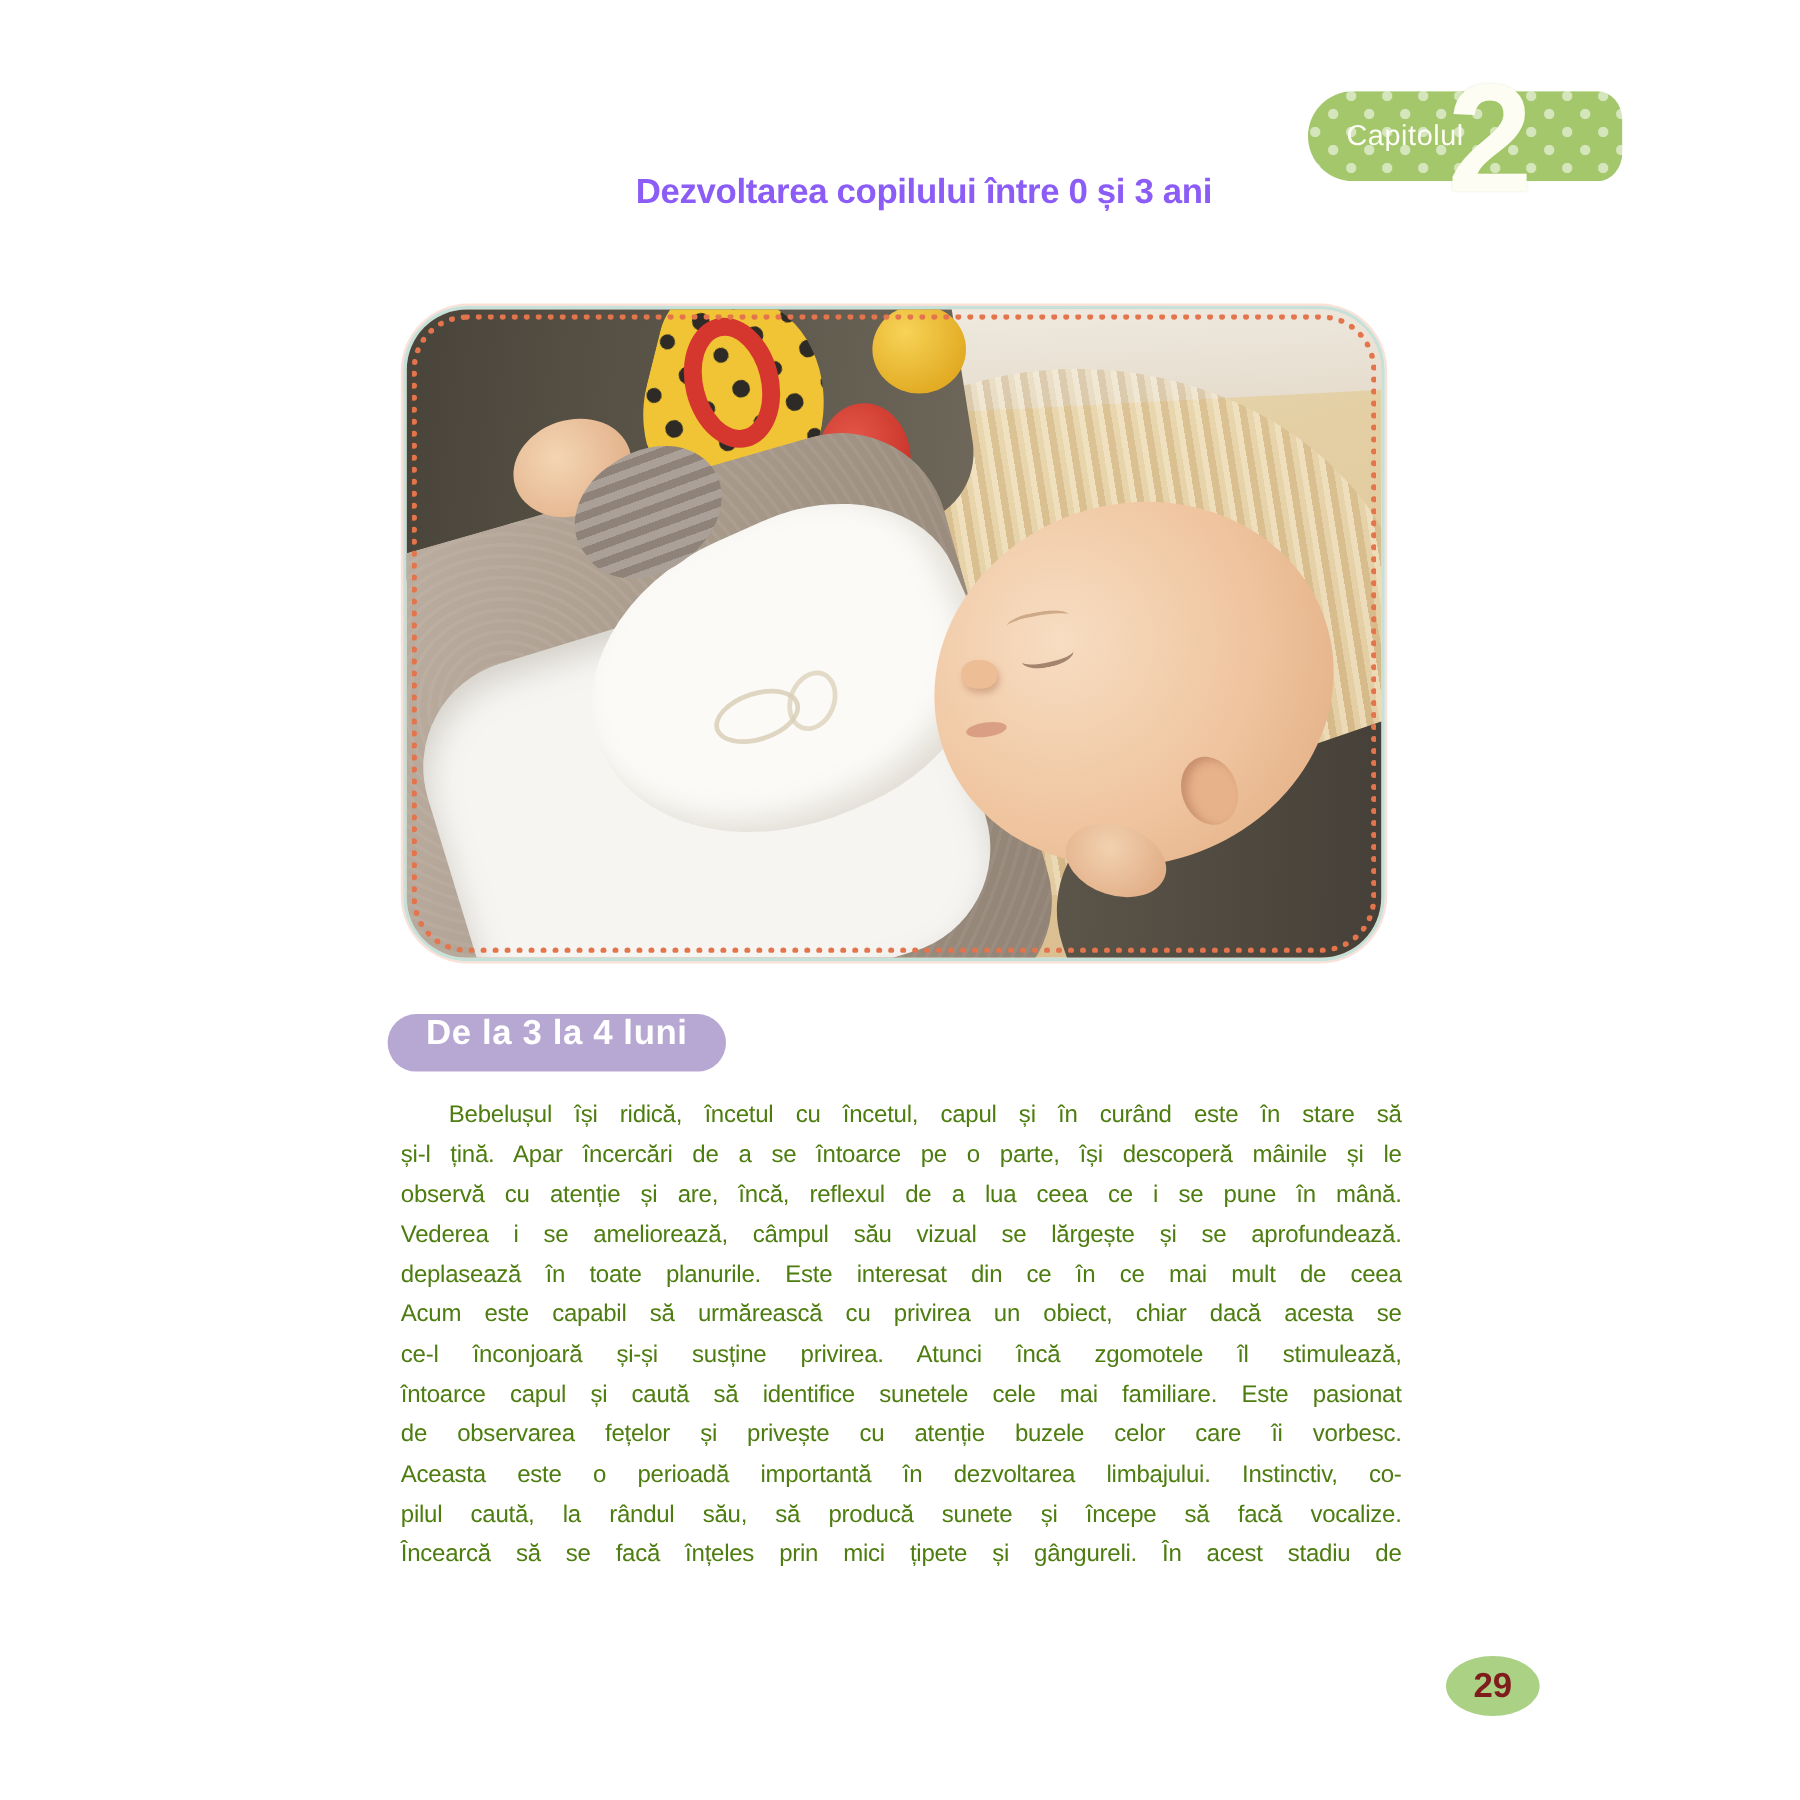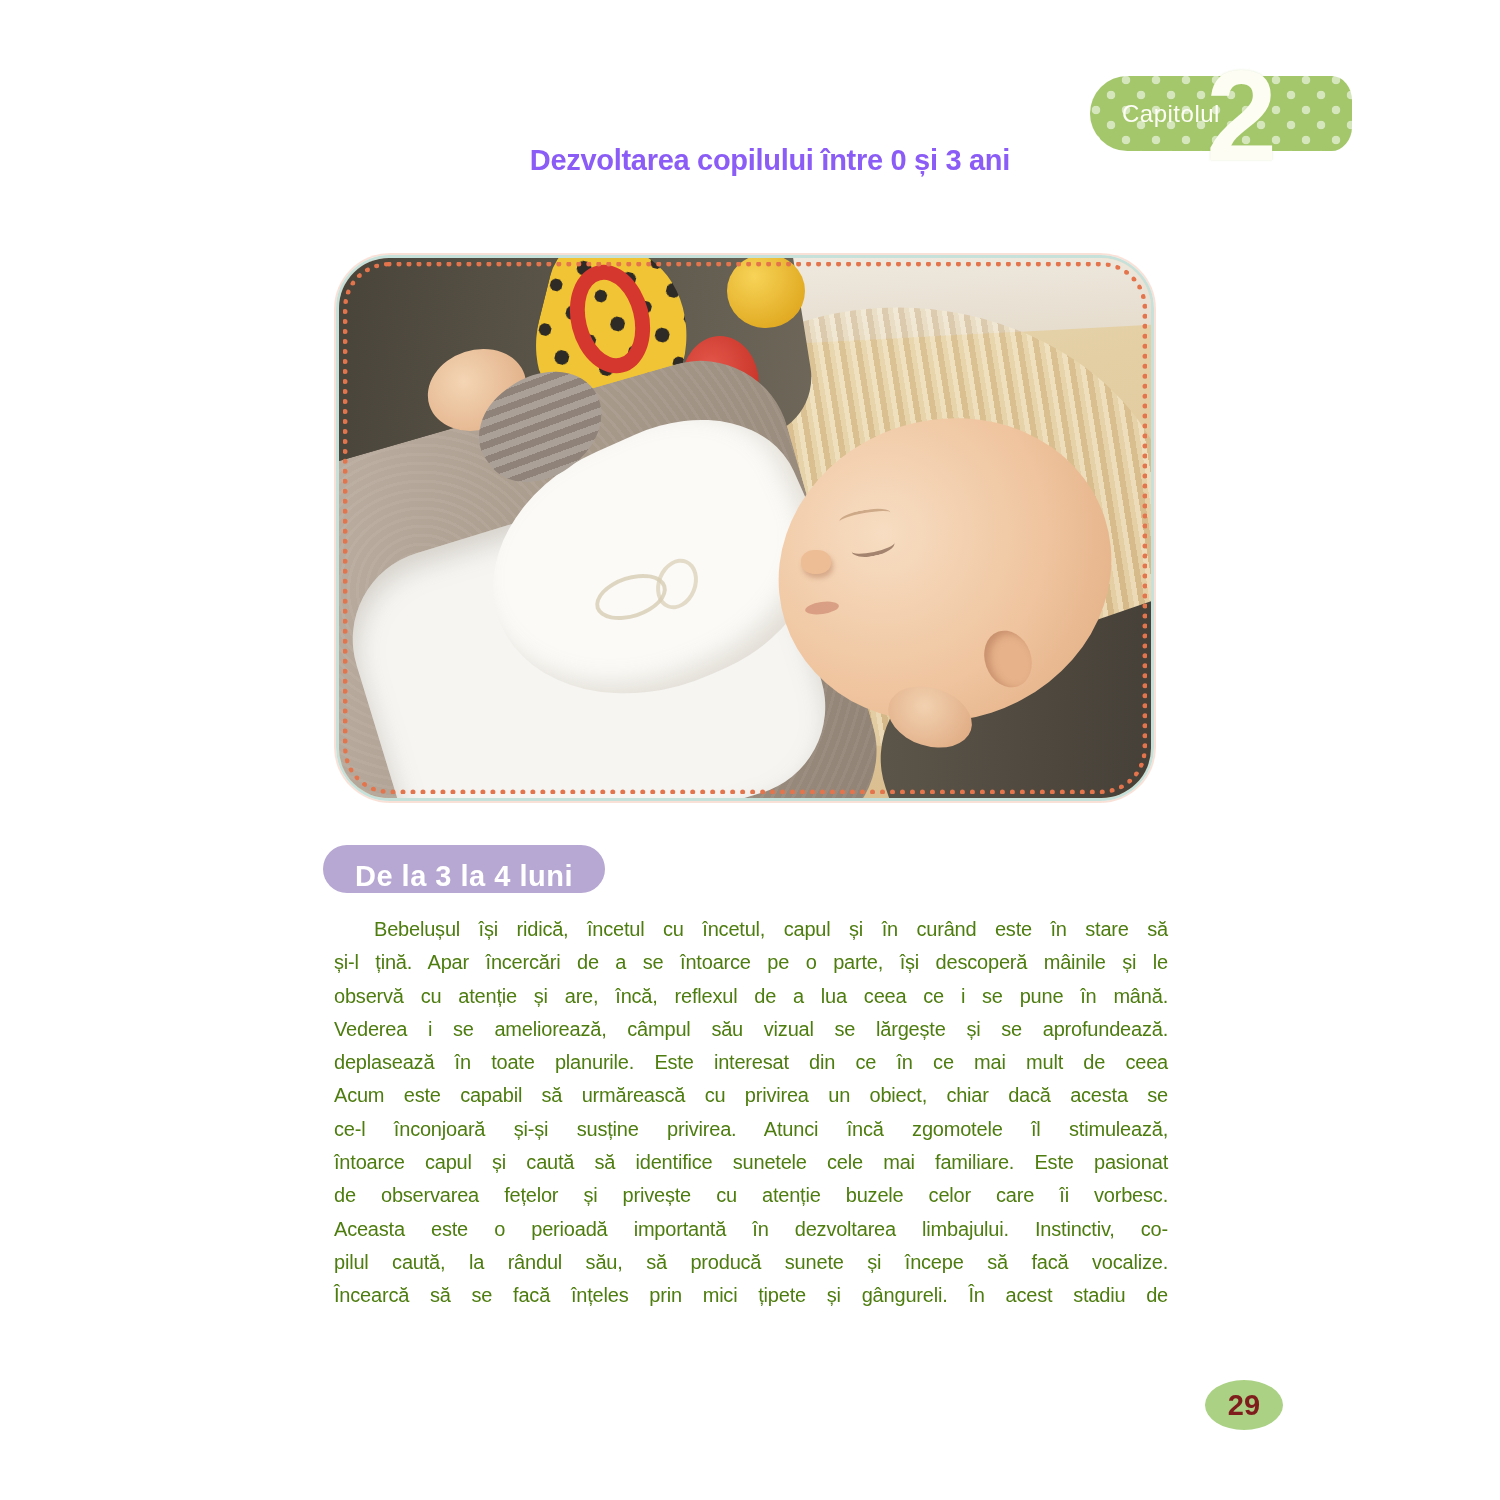--- a/index.html
+++ b/index.html
@@ -177,21 +177,21 @@
   .ph-hand2 {
     left:548px; top:430px; width:86px; height:58px; z-index:13;
     background:radial-gradient(circle at 40% 35%, #f2d1b0, #e0ac84 85%);
     border-radius:50%; transform:rotate(18deg);
   }
 
   
   .section-pill {
     position:absolute; left:323px; top:845px; width:282px; height:48px;
     background:#b7a7d3; border-radius:24px;
-    display:flex; align-items:flex-end; justify-content:center;
+    display:flex; align-items:flex-start; justify-content:center;
   }
   .section-pill span {
     color:#ffffff; font-size:29px; font-weight:bold; letter-spacing:0.5px;
   }
 
   
   .body-text {
     position:absolute; left:334px; top:913px; width:834px;
     color:#4d7c0f; font-size:20px; letter-spacing:-0.2px;
     line-height:33.3px;

